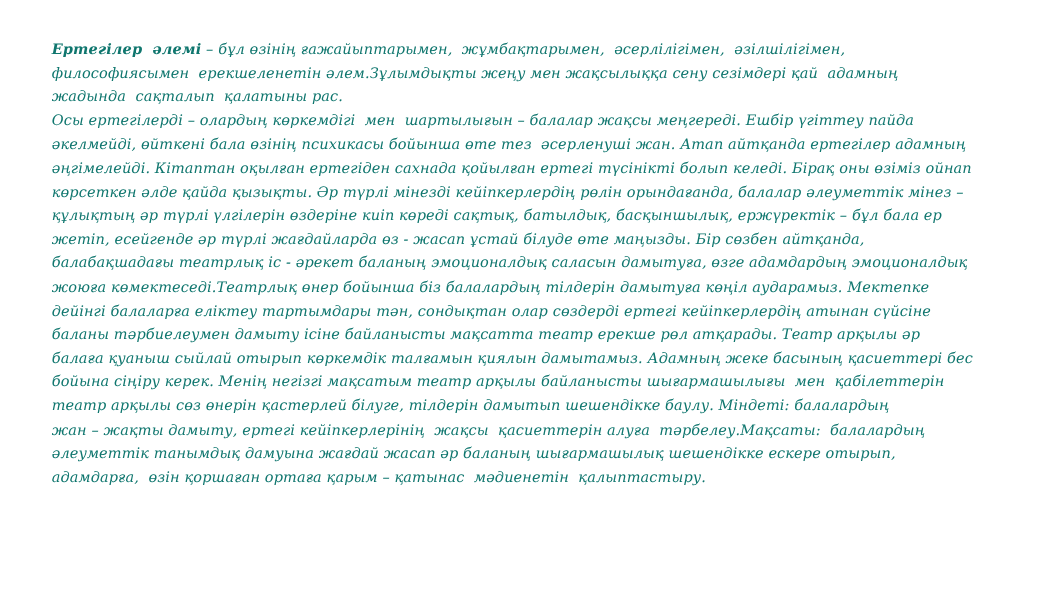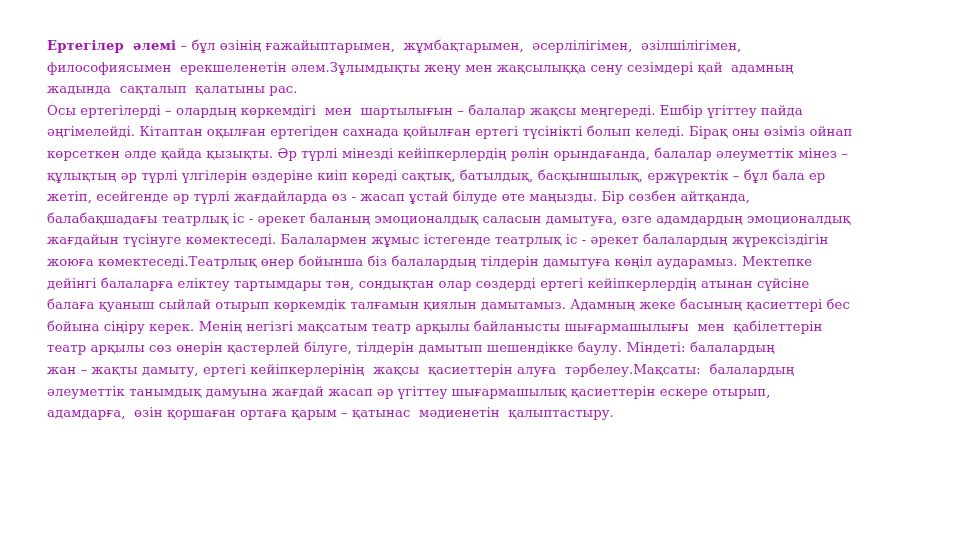--- a/index.html
+++ b/index.html
@@ -15,51 +15,53 @@
       width: 960px;
       height: 540px;
       background: #ffffff;
     }
     .text-block {
       position: absolute;
       left: 47px;
       top: 35px;
       width: 900px;
       font-family: "DejaVu Serif", "Liberation Serif", serif;
+      font-style: italic;
       font-size: 13.2px;
       line-height: 21.6px;
-      color: #a21caf;
+      color: #0f766e;
       letter-spacing: 0.1px;
     }
     .line {
       display: block;
       white-space: pre;
       height: 21.6px;
     }
     .title-bold {
       font-weight: bold;
     }
   </style>
 </head>
 <body>
 
 <div class="page">
   <div class="text-block">
     <span class="line"><span class="title-bold">Ертегілер  әлемі</span><span> – бұл өзінің ғажайыптарымен,  жұмбақтарымен,  әсерлілігімен,  әзілшілігімен,</span></span>
     <span class="line">философиясымен  ерекшеленетін әлем.Зұлымдықты жеңу мен жақсылыққа сену сезімдері қай  адамның</span>
     <span class="line">жадында  сақталып  қалатыны рас.</span>
     <span class="line">Осы ертегілерді – олардың көркемдігі  мен  шартылығын – балалар жақсы меңгереді. Ешбір үгіттеу пайда</span>
+    <span class="line">әкелмейді, өйткені бала өзінің психикасы бойынша өте тез  әсерленуші жан. Атап айтқанда ертегілер адамның</span>
     <span class="line">әңгімелейді. Кітаптан оқылған ертегіден сахнада қойылған ертегі түсінікті болып келеді. Бірақ оны өзіміз ойнап</span>
     <span class="line">көрсеткен әлде қайда қызықты. Әр түрлі мінезді кейіпкерлердің рөлін орындағанда, балалар әлеуметтік мінез –</span>
     <span class="line">құлықтың әр түрлі үлгілерін өздеріне киіп көреді сақтық, батылдық, басқыншылық, ержүректік – бұл бала ер</span>
     <span class="line">жетіп, есейгенде әр түрлі жағдайларда өз - жасап ұстай білуде өте маңызды. Бір сөзбен айтқанда,</span>
     <span class="line">балабақшадағы театрлық іс - әрекет баланың эмоционалдық саласын дамытуға, өзге адамдардың эмоционалдық</span>
-    <span class="line">жағдайын түсінуге көмектеседі. Балалармен жұмыс істегенде театрлық іс - әрекет балалардың жүрексіздігін</span>
     <span class="line">жоюға көмектеседі.Театрлық өнер бойынша біз балалардың тілдерін дамытуға көңіл аударамыз. Мектепке</span>
     <span class="line">дейінгі балаларға еліктеу тартымдары тән, сондықтан олар сөздерді ертегі кейіпкерлердің атынан сүйсіне</span>
+    <span class="line">баланы тәрбиелеумен дамыту ісіне байланысты мақсатта театр ерекше рөл атқарады. Театр арқылы әр</span>
     <span class="line">балаға қуаныш сыйлай отырып көркемдік талғамын қиялын дамытамыз. Адамның жеке басының қасиеттері бес</span>
     <span class="line">бойына сіңіру керек. Менің негізгі мақсатым театр арқылы байланысты шығармашылығы  мен  қабілеттерін</span>
     <span class="line">театр арқылы сөз өнерін қастерлей білуге, тілдерін дамытып шешендікке баулу. Міндеті: балалардың</span>
     <span class="line">жан – жақты дамыту, ертегі кейіпкерлерінің  жақсы  қасиеттерін алуға  тәрбелеу.Мақсаты:  балалардың</span>
-    <span class="line">әлеуметтік танымдық дамуына жағдай жасап әр үгіттеу шығармашылық қасиеттерін ескере отырып,</span>
+    <span class="line">әлеуметтік танымдық дамуына жағдай жасап әр баланың шығармашылық шешендікке ескере отырып,</span>
     <span class="line">адамдарға,  өзін қоршаған ортаға қарым – қатынас  мәдиенетін  қалыптастыру.</span>
   </div>
 </div>
 
 </body></html>

